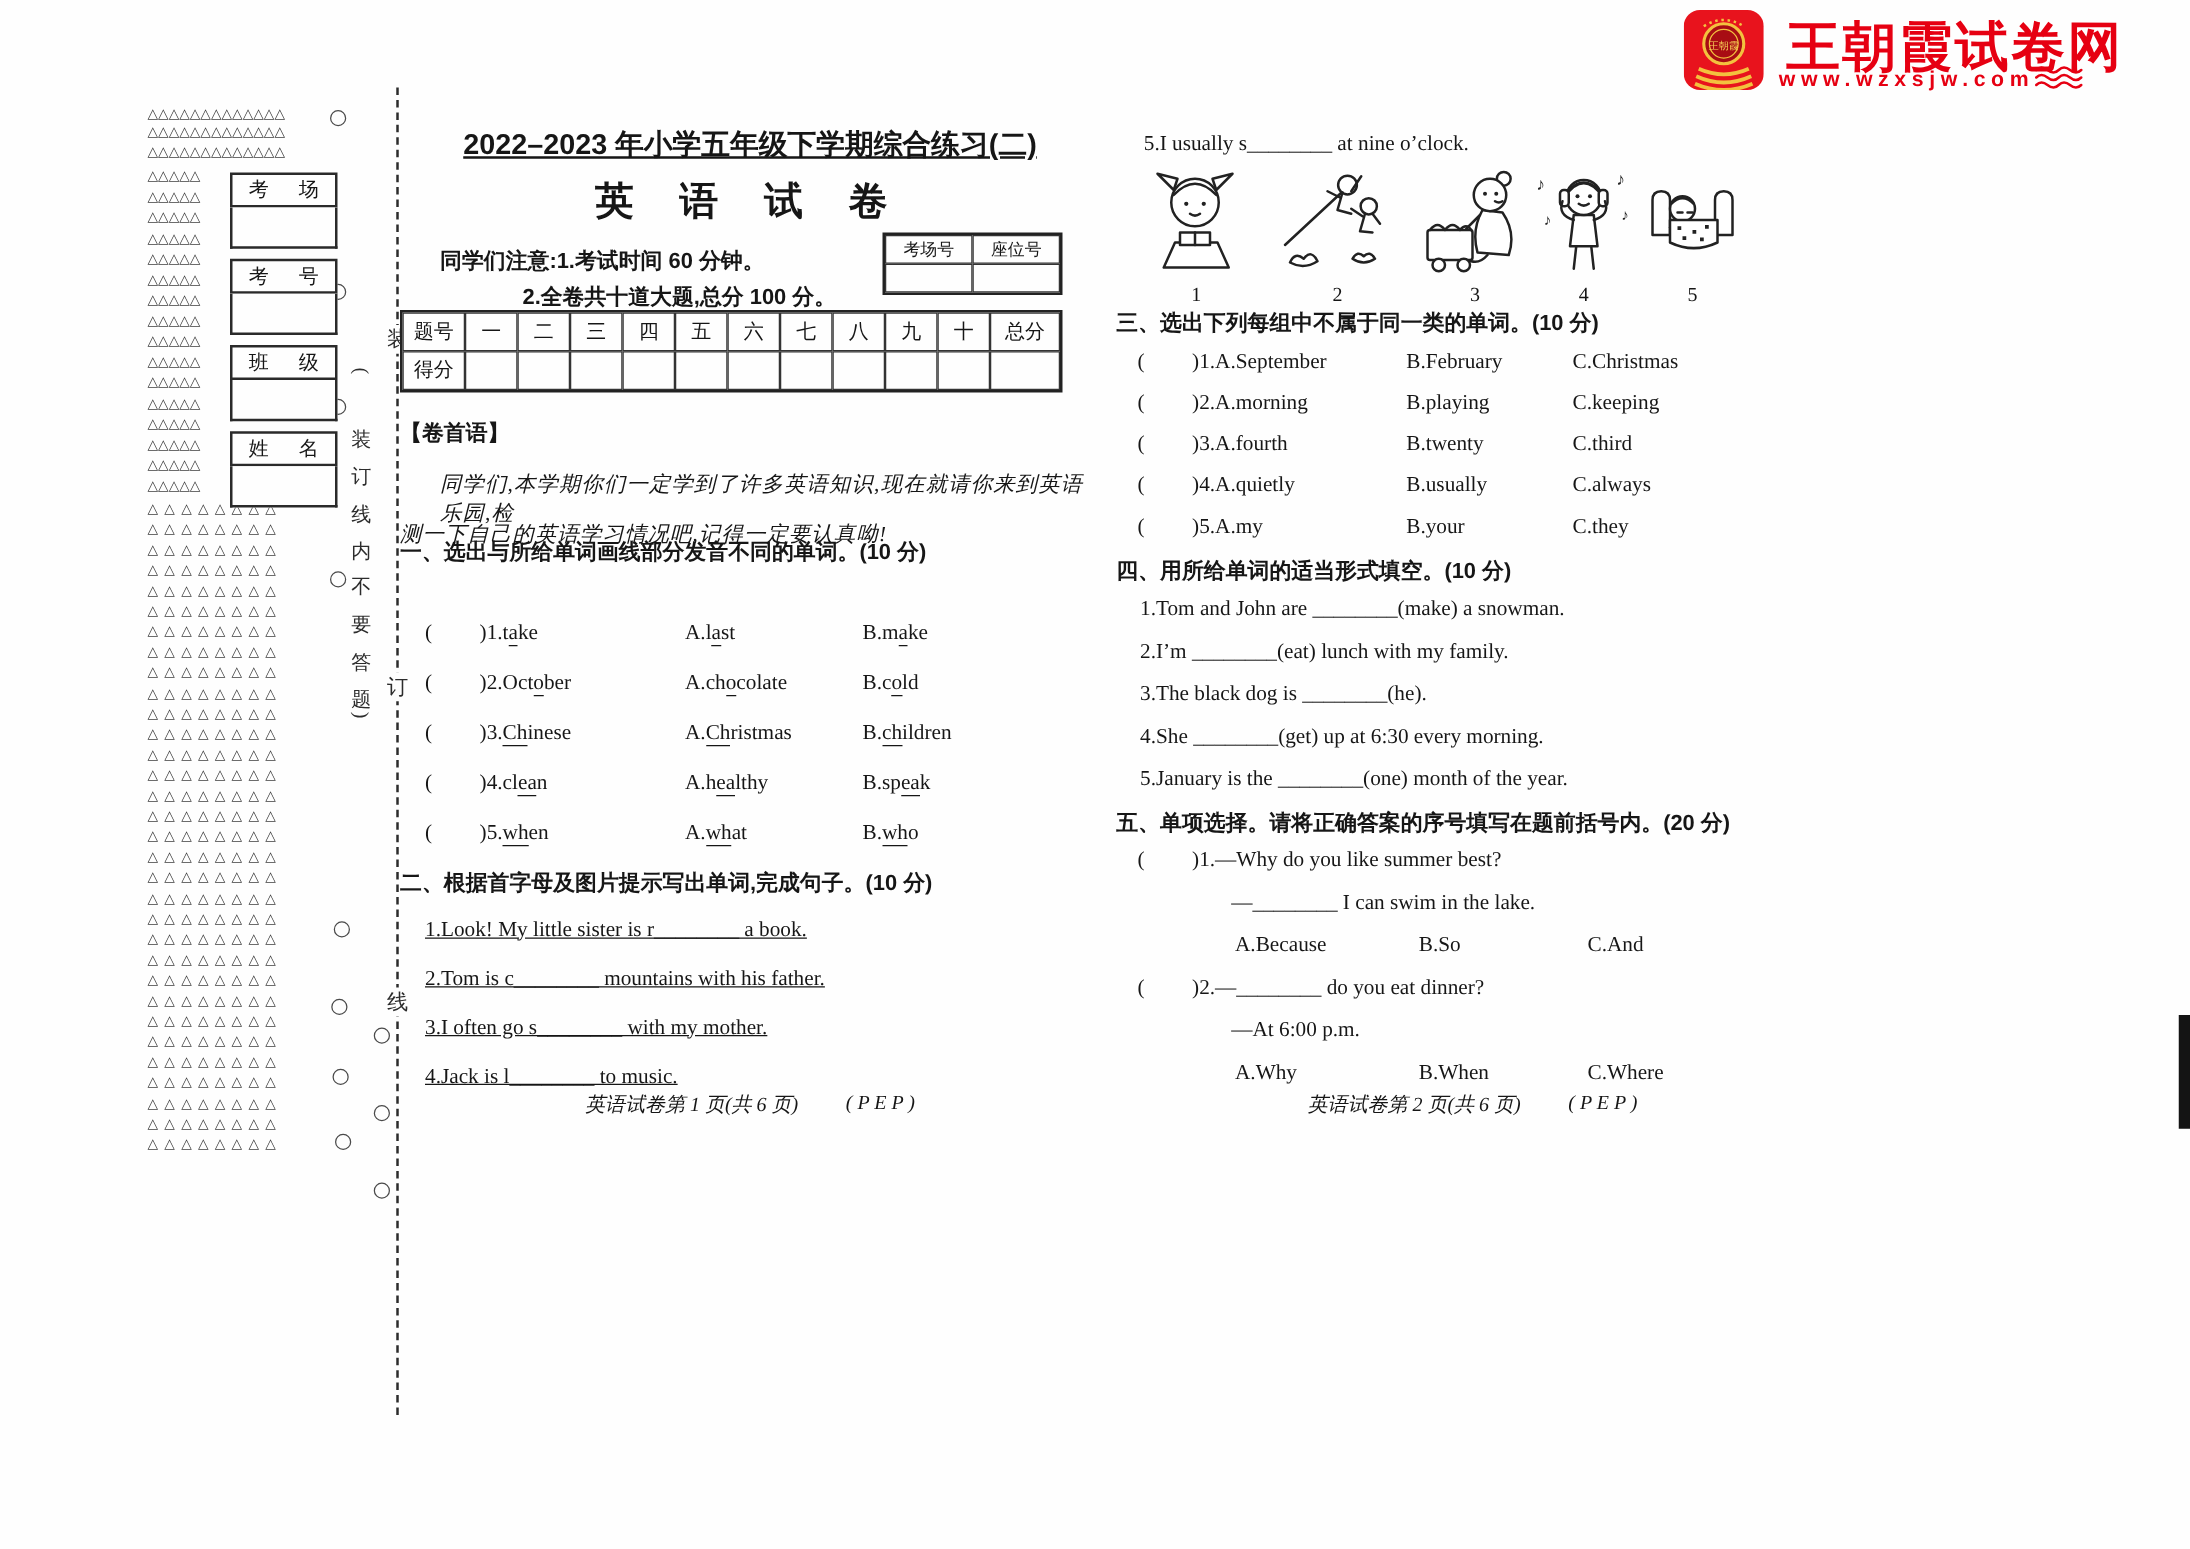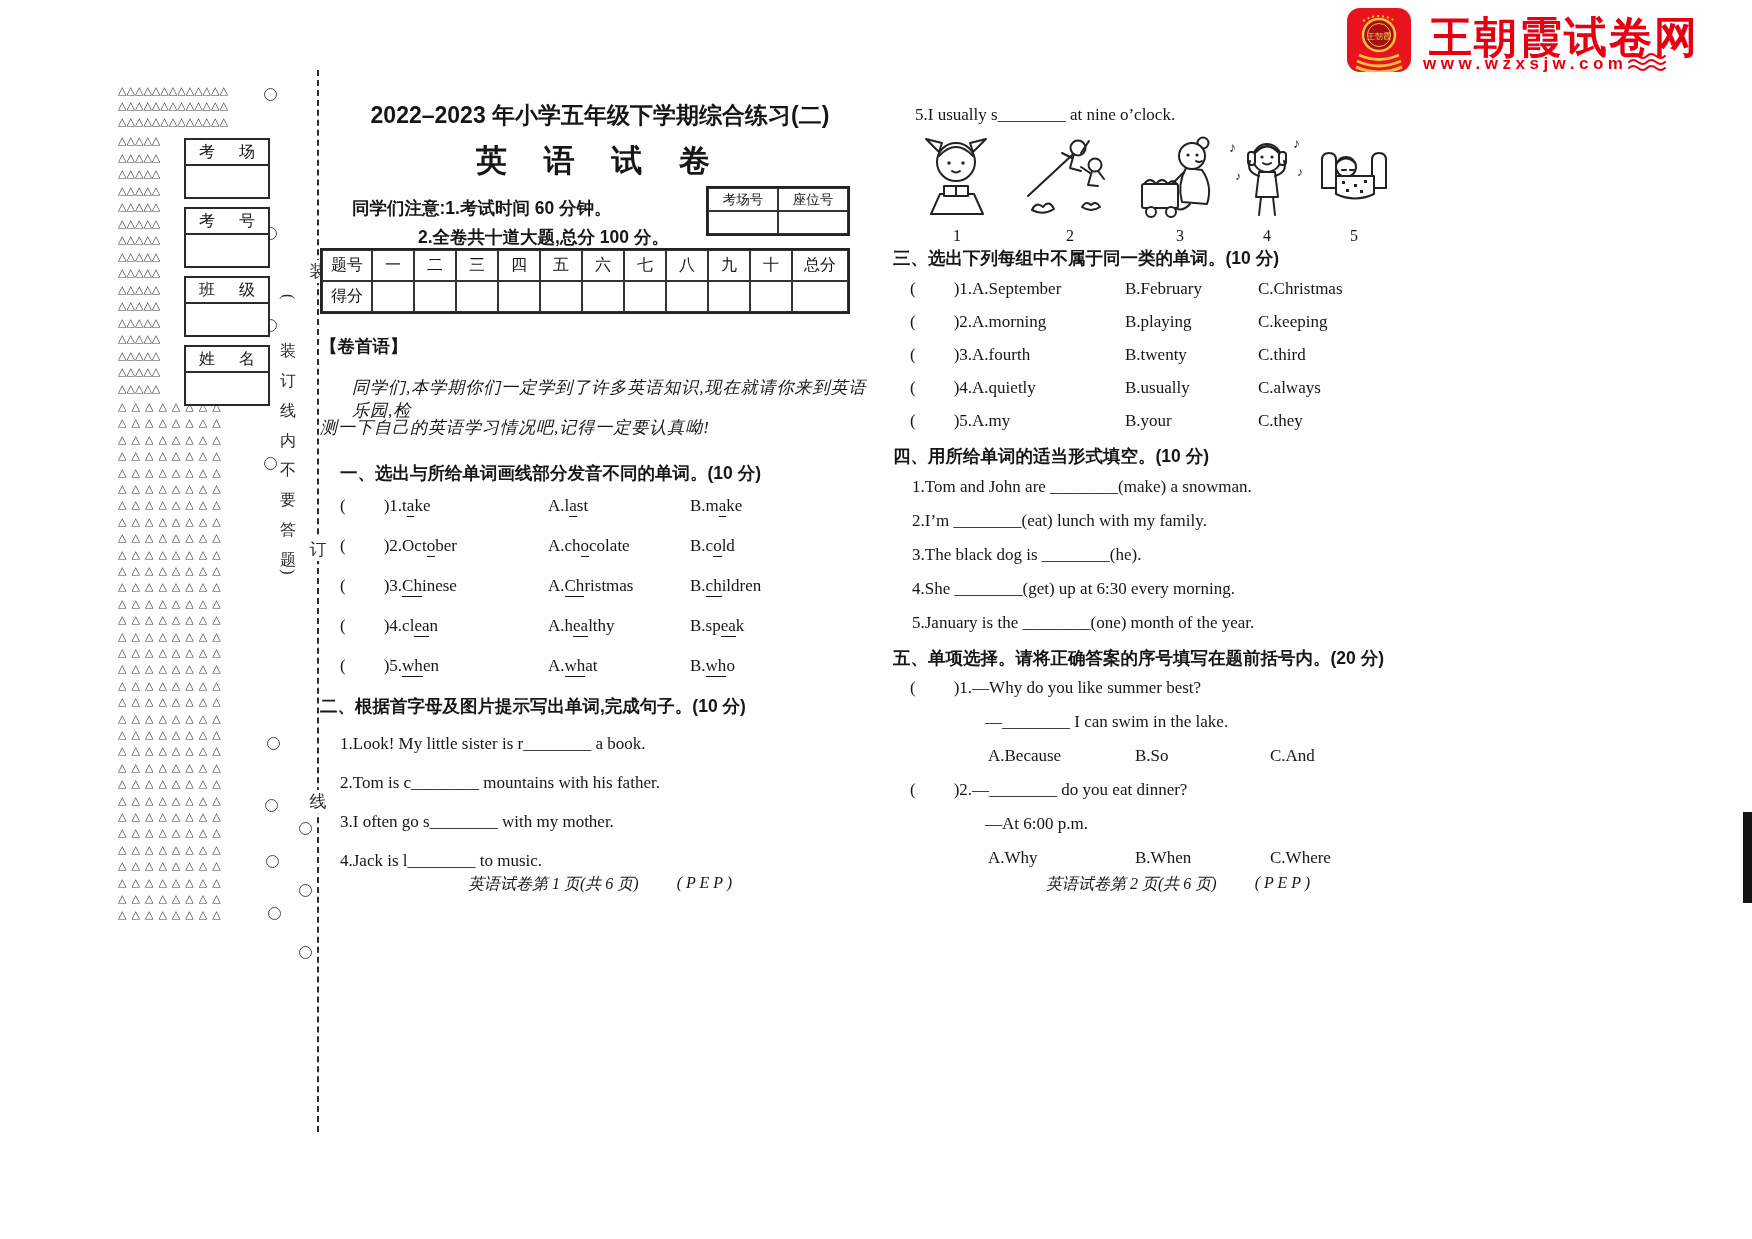--- a/index.html
+++ b/index.html
@@ -21,37 +21,37 @@
       padding:0 13px;border:2px solid #2a2a2a;height:28px;font-size:16px;background:#fefefe;}
   .field-box{border:2px solid #2a2a2a;border-top:none;height:33px;background:#fefefe;}
   #binding-line{position:absolute;left:317px;top:70px;height:1062px;width:0;border-left:2.5px dashed #2c2c2c;}
   .vtext{writing-mode:vertical-rl;text-orientation:mixed;font-size:16px;letter-spacing:30px;color:#2c2c2c;}
   .linechar{position:absolute;left:303px;width:30px;text-align:center;background:#fefefe;font-size:17px;color:#2c2c2c;}
 
   
   #page1{position:absolute;left:320px;top:0;width:560px;height:1239px;}
   #page2{position:absolute;left:893px;top:0;width:570px;height:1239px;}
 
-  .doc-title{position:absolute;top:100px;width:100%;text-align:center;font-size:23px;}
+  .doc-title{position:absolute;top:100px;width:100%;text-align:center;font-size:23px;text-decoration:underline;}
   .doc-subtitle{position:absolute;top:140px;width:100%;text-align:center;font-size:31px;letter-spacing:14px;}
   .notice{position:absolute;font-size:17.5px;}
 
   .seat-box{position:absolute;left:386px;top:186px;display:grid;grid-template-columns:70px 70px;border:2px solid #222;background:#fefefe;}
   .seat-box .cell{border:1px solid #333;height:23px;display:flex;align-items:center;justify-content:center;font-size:13.5px;}
 
   .score-table{position:absolute;left:0;top:248px;display:grid;
       grid-template-columns:50px repeat(10,42px) 56px;border:2px solid #222;background:#fefefe;}
   .score-table .cell{border:1px solid #333;height:31px;display:flex;align-items:center;justify-content:center;font-size:16px;}
 
   .s-rows{position:absolute;left:0;width:100%;}
   .srow{display:grid;align-items:center;padding-left:20px;}
   .s1row{grid-template-columns:208px 142px auto;height:40px;}
   .s3row{grid-template-columns:215px 133px auto;height:33px;padding-left:17px;}
   .gap{display:inline-block;width:38px;}
-  .lineitem{height:39px;display:flex;align-items:center;padding-left:20px;}
+  .lineitem{height:39px;display:flex;align-items:center;padding-left:20px;text-decoration:underline;}
   .lineitem4{height:34px;display:flex;align-items:center;padding-left:19px;}
   .s5row{height:34px;display:flex;align-items:center;}
   .pl92{padding-left:92px;}
   .s5opts{display:grid;grid-template-columns:147px 135px auto;align-items:center;height:34px;padding-left:95px;}
 
   .page-footer{position:absolute;top:874px;width:100%;display:flex;justify-content:center;gap:38px;font-size:16px;font-style:italic;}
 
   .fig{position:absolute;top:130px;text-align:center;}
   .fig-num{font-size:16px;margin-top:1px;}
 
@@ -203,21 +203,21 @@
       <div class="cell"></div>
       <div class="cell"></div>
       <div class="cell"></div>
       <div class="cell"></div>
     </div>
 
   <div class="abs cnbold" style="left:0;top:334px;">【卷首语】</div>
   <div class="abs eng kai" style="left:0;top:416px;">测一下自己的英语学习情况吧,记得一定要认真呦!</div>
   <div class="abs eng kai" style="left:32px;top:376px;">同学们,本学期你们一定学到了许多英语知识,现在就请你来到英语乐园,检</div>
 
-  <div class="abs cnbold" style="left:0;top:461px;margin-left:20px;">一、选出与所给单词画线部分发音不同的单词。(10 分)</div>
+  <div class="abs cnbold" style="left:0;top:429px;">一、选出与所给单词画线部分发音不同的单词。(10 分)</div>
   <div class="s-rows" style="top:486px;" id="s1-rows">
       <div class="srow s1row eng">
         <span><span>(</span><span class="gap"></span><span>)</span>1.t<span class="u">a</span>ke</span>
         <span>A.l<span class="u">a</span>st</span>
         <span>B.m<span class="u">a</span>ke</span>
       </div>
       <div class="srow s1row eng">
         <span><span>(</span><span class="gap"></span><span>)</span>2.Oct<span class="u">o</span>ber</span>
         <span>A.ch<span class="u">o</span>colate</span>
         <span>B.c<span class="u">o</span>ld</span>

